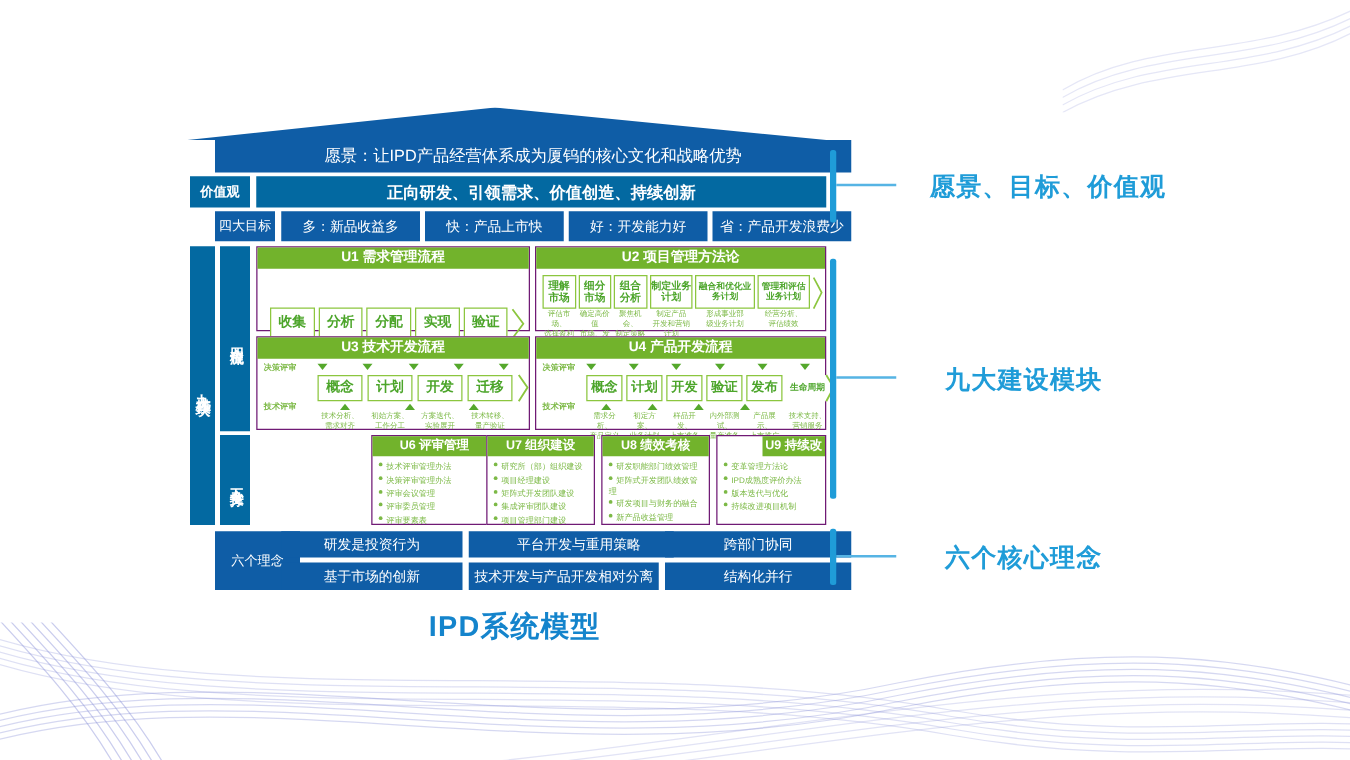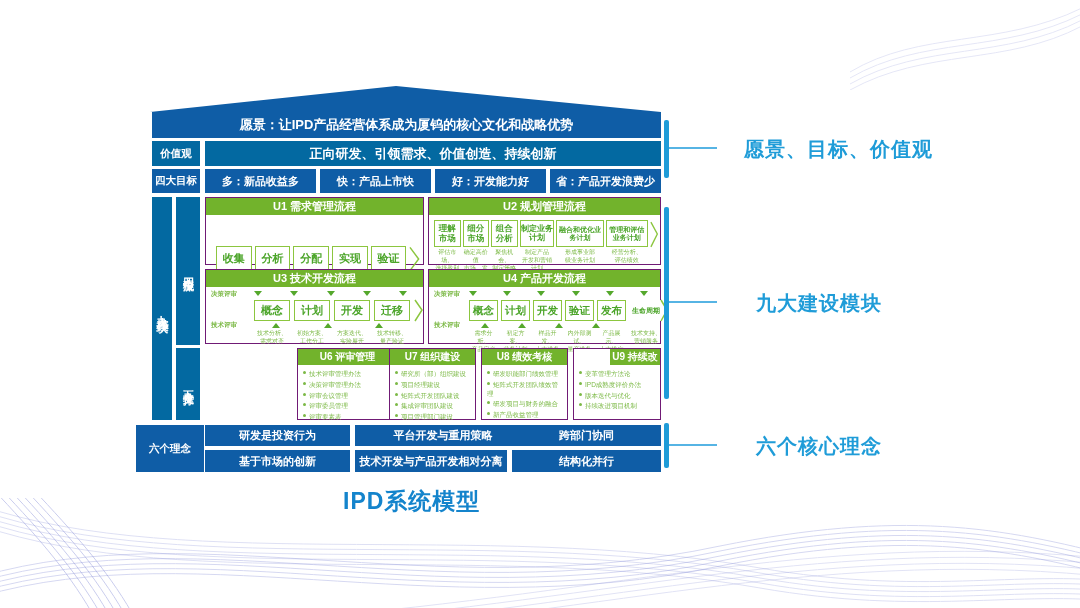--- a/index.html
+++ b/index.html
@@ -1,19 +1,19 @@
 <!DOCTYPE html>
 <html><head>
 <meta charset="utf-8">
 <style>
   html,body{margin:0;padding:0;background:#fff;}
   #stage{position:relative;width:1080px;height:608px;background:#ffffff;overflow:hidden;
          font-family:"Liberation Sans","DejaVu Sans",sans-serif;}
   .abs{position:absolute;}
-  .db{background:#0f5da6;color:#fff;font-weight:bold;display:flex;align-items:center;justify-content:center;text-align:left;}
+  .db{background:#0f5da6;color:#fff;font-weight:normal;display:flex;align-items:center;justify-content:center;text-align:left;margin-left:20px;}
   .gn{background:#0369a1;color:#fff;font-weight:bold;display:flex;align-items:center;justify-content:center;text-align:center;}
   .ubox{border:1px solid #701a75;background:#fff;box-sizing:border-box;}
   .uhead{background:#72b32c;color:#fff;font-weight:bold;font-size:11px;height:17px;line-height:17px;text-align:center;}
   .scol{display:flex;flex-direction:column;align-items:center;}
   .sbox{border:1px solid #8cc63f;color:#4ca52a;font-weight:bold;background:#fff;width:100%;box-sizing:border-box;
         display:flex;align-items:center;justify-content:center;white-space:pre-line;text-align:center;line-height:1.1;}
   .scap{font-size:6.5px;color:#7cb946;white-space:pre-line;text-align:center;line-height:1.3;margin-top:2px;}
   .vtext{writing-mode:vertical-rl;text-orientation:upright;letter-spacing:2px;}
   .revlabel{position:absolute;left:5px;font-size:6.5px;color:#7cb946;font-weight:bold;}
   .mrow{position:absolute;display:flex;justify-content:space-between;}
@@ -131,21 +131,21 @@
           <div class="scap">闭环落实、
 满足需求</div>
         </div>
       <svg width="12" height="26" viewBox="0 0 12 26" style="margin-top:0;">
           <polyline points="1,1 10,13 1,25" fill="none" stroke="#8cc63f" stroke-width="1.5"></polyline>
         </svg>
     </div>
   </div>
 
   <div class="abs ubox" style="left:428px;top:197px;width:233px;height:68px;">
-    <div class="uhead">U2 规划管理流程</div>
+    <div class="uhead">U2 项目管理方法论</div>
     <div style="display:flex;gap:2px;padding:5px 1px 0 5px;align-items:flex-start;">
       <div class="scol" style="width:29px;">
           <div class="sbox" style="height:27px;font-size:8.5px;">理解
 市场</div>
           <div class="scap" style="font-size:6px;">评估市场、
 选择盈利
 模式</div>
         </div>
       <div class="scol" style="width:29px;">
           <div class="sbox" style="height:27px;font-size:8.5px;">细分
@@ -303,21 +303,21 @@
   <div class="abs ubox" style="left:573px;top:348px;width:88px;height:72px;">
     <div class="uhead" style="font-size:10px;height:16px;line-height:16px;margin-left:36px;">U9 持续改进</div>
     <ul class="ulist">
       <li>变革管理方法论</li>
       <li>IPD成熟度评价办法</li>
       <li>版本迭代与优化</li>
       <li>持续改进项目机制</li>
     </ul>
   </div>
 
-  <div class="abs db" style="left:136px;top:425px;width:68px;height:47px;font-size:10.5px;">六个理念</div>
+  <div class="abs db" style="left:152px;top:425px;width:68px;height:47px;font-size:10.5px;">六个理念</div>
   <div class="abs db" style="left:205px;top:425px;width:145px;height:21px;font-size:11px;">研发是投资行为</div>
   <div class="abs db" style="left:355px;top:425px;width:152px;height:21px;font-size:11px;padding-left:12px;">平台开发与重用策略</div>
   <div class="abs db" style="left:512px;top:425px;width:149px;height:21px;font-size:11px;">跨部门协同</div>
   <div class="abs db" style="left:205px;top:450px;width:145px;height:22px;font-size:11px;">基于市场的创新</div>
   <div class="abs db" style="left:355px;top:450px;width:152px;height:22px;font-size:11px;">技术开发与产品开发相对分离</div>
   <div class="abs db" style="left:512px;top:450px;width:149px;height:22px;font-size:11px;">结构化并行</div>
 
   <div class="abs" style="left:343px;top:486px;font-size:23px;font-weight:bold;color:#1484cc;letter-spacing:1px;">IPD系统模型</div>
 
   <div class="abs annbar" style="left:664px;top:120px;height:58px;"></div>

